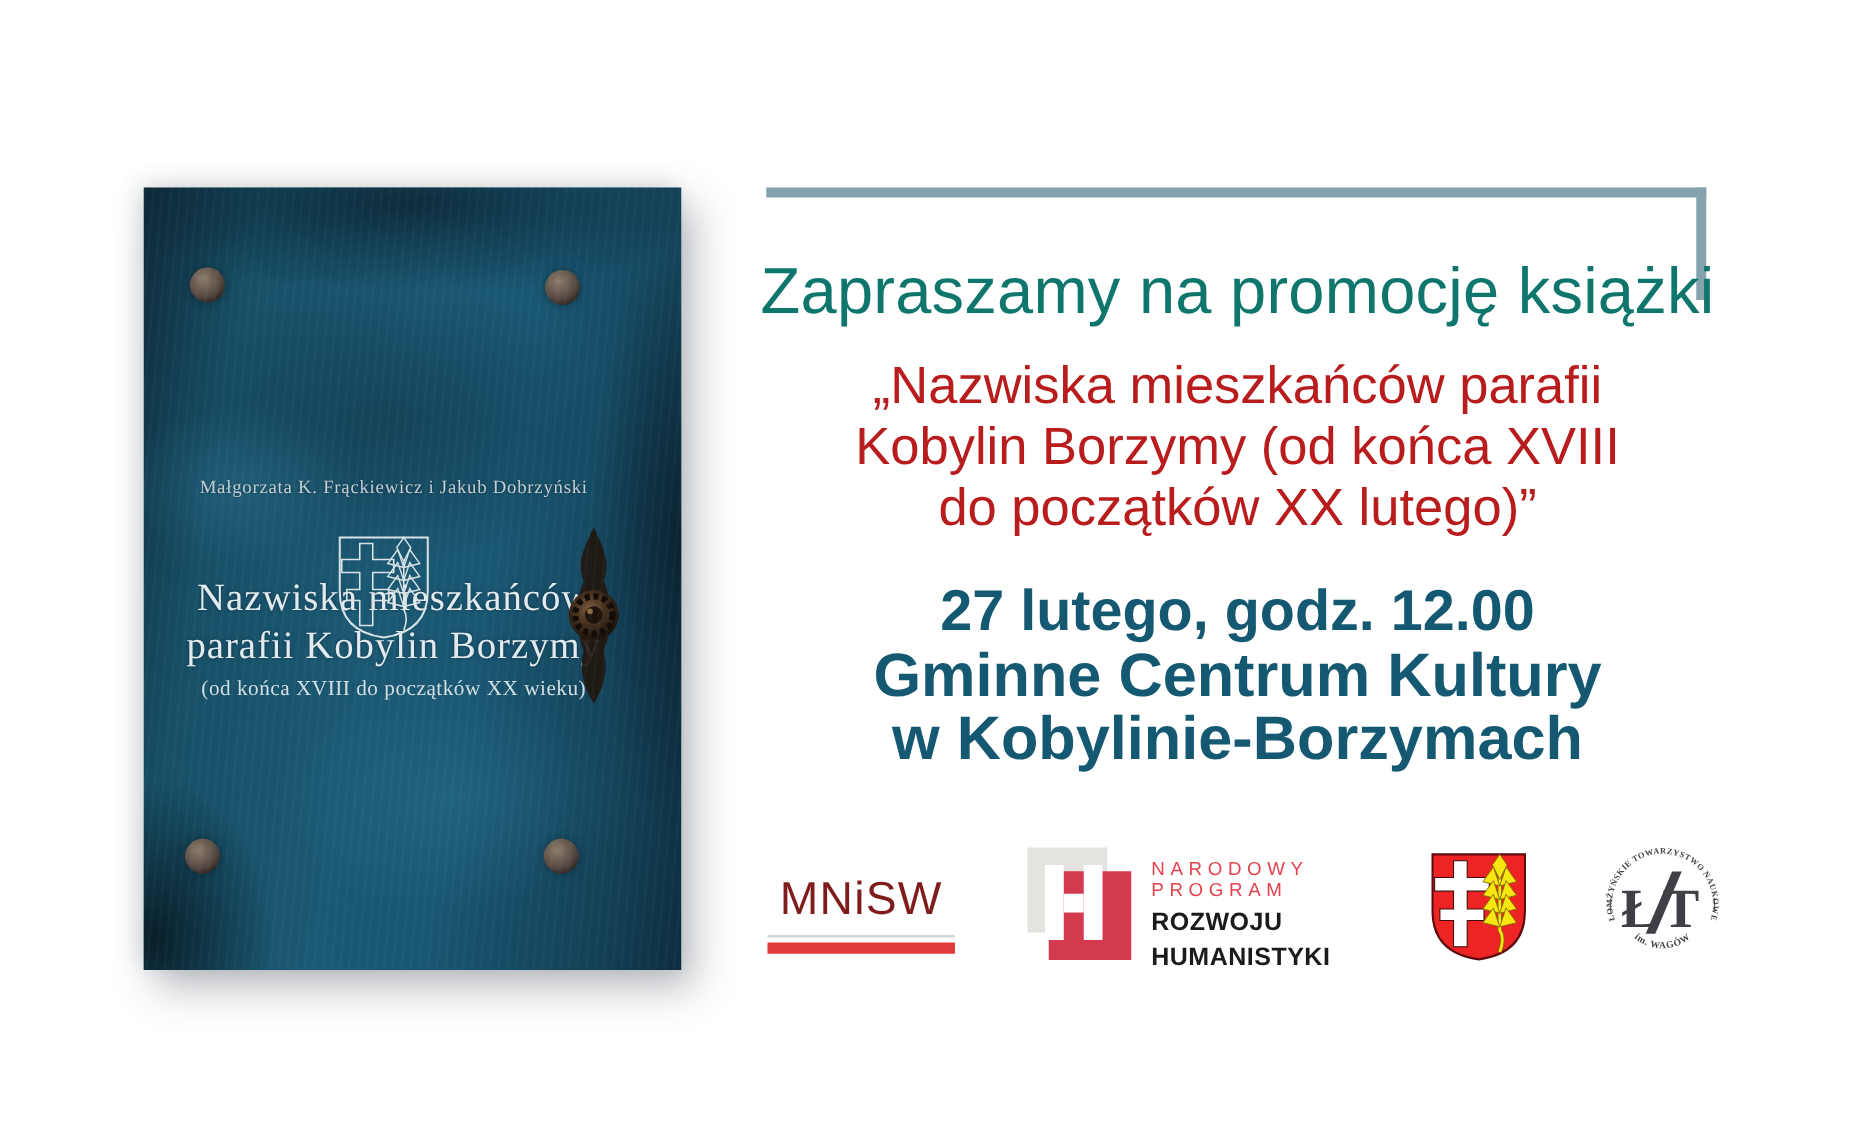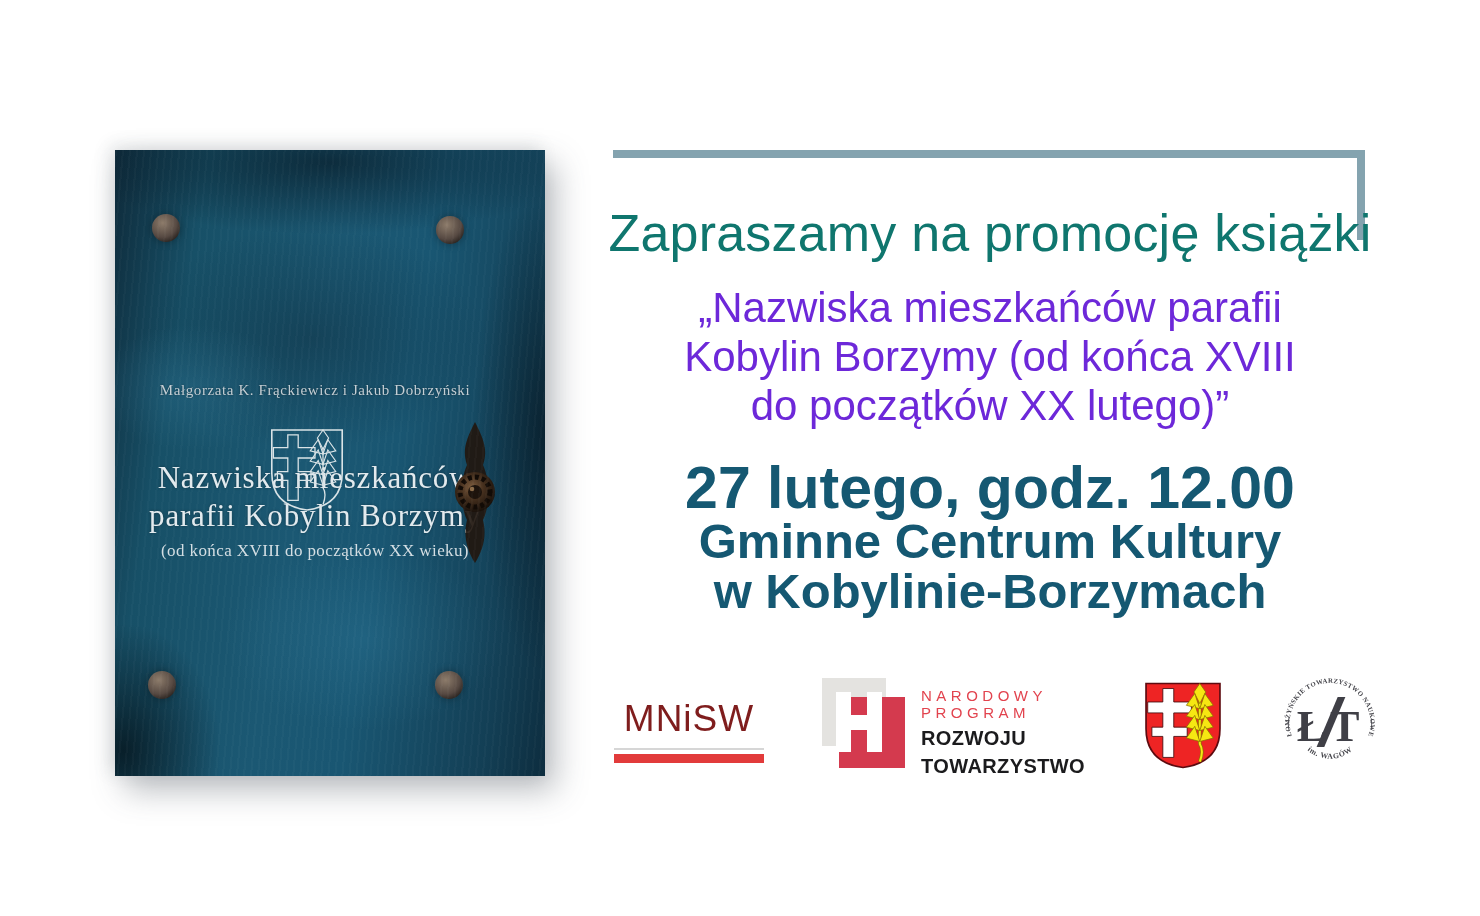--- a/index.html
+++ b/index.html
@@ -54,23 +54,23 @@
   .ornament{position:absolute;left:338px;top:270px;width:44px;height:145px;}
   .emblem{position:absolute;left:152px;top:276px;width:80px;height:88px;}
 
   
   .corner-h{position:absolute;left:613px;top:150px;width:752px;height:8px;background:#84a3af;}
   .corner-v{position:absolute;left:1357px;top:150px;width:8px;height:90px;background:#84a3af;}
 
   
   .col{position:absolute;left:608px;width:764px;text-align:center;}
   .heading{top:200px;font-size:52px;line-height:46px;color:#0f766e;letter-spacing:0.2px;margin-top:10px;}
-  .quote{top:283px;font-size:42px;line-height:49px;color:#6d28d9;}
+  .quote{top:283px;font-size:42px;line-height:49px;color:#b91c1c;}
   .event{top:460px;color:#155872;font-weight:bold;}
-  .event .date{font-size:59px;line-height:56px;}
+  .event .date{font-size:46px;line-height:56px;}
   .event .venue{font-size:49px;line-height:50px;}
 
   
   .mnisw{position:absolute;left:614px;top:698px;width:150px;text-align:center;}
   .mnisw .wordmark{font-size:37px;color:#7f1d1d;letter-spacing:1px;font-weight:500;}
   .mnisw .rule-gray{margin-top:8px;height:2px;background:#d6d6d6;}
   .mnisw .rule-red{margin-top:4px;height:9px;background:#e23b3b;}
 
   .nprh{position:absolute;left:822px;top:678px;width:270px;height:95px;}
   .nprh-mark{position:absolute;left:0;top:0;width:86px;height:90px;}
@@ -159,21 +159,21 @@
       <div class="nprh-gray"></div>
       <div class="nprh-red"></div>
       <div class="nprh-h-left"></div>
       <div class="nprh-h-right"></div>
       <div class="nprh-h-bar"></div>
     </div>
     <div class="nprh-text">
       <div class="nprh-top">NARODOWY</div>
       <div class="nprh-top">PROGRAM</div>
       <div class="nprh-bottom">ROZWOJU</div>
-      <div class="nprh-bottom">TOWARZYSTWO</div>
+      <div class="nprh-bottom">HUMANISTYKI</div>
     </div>
   </div>
 
   <svg class="herb" viewBox="0 0 100 108">
     <path d="M6,4 H94 V58 Q94 98 50 104 Q6 98 6 58 Z" fill="#ee2424" stroke="#5d0b10" stroke-width="2"></path>
     <path d="M26,10 H39 V26 H60 V39 H39 V56 H55 V67 H39 V92 H26 V67 H13 V56 H26 V39 H8 V26 H26 Z" fill="#ffffff" stroke="#40090c" stroke-width="1"></path>
     <g stroke="#8a7000" stroke-width="0.9" fill="#f6e712">
       <path d="M70,97 Q75,84 70,76 L70,26" fill="none" stroke="#8a7000" stroke-width="4"></path>
       <path d="M70,97 Q75,84 70,76 L70,26" fill="none" stroke="#f6e712" stroke-width="2.4"></path>
       <path d="M70,28 L63,14 L70,4 L77,14 Z"></path>

